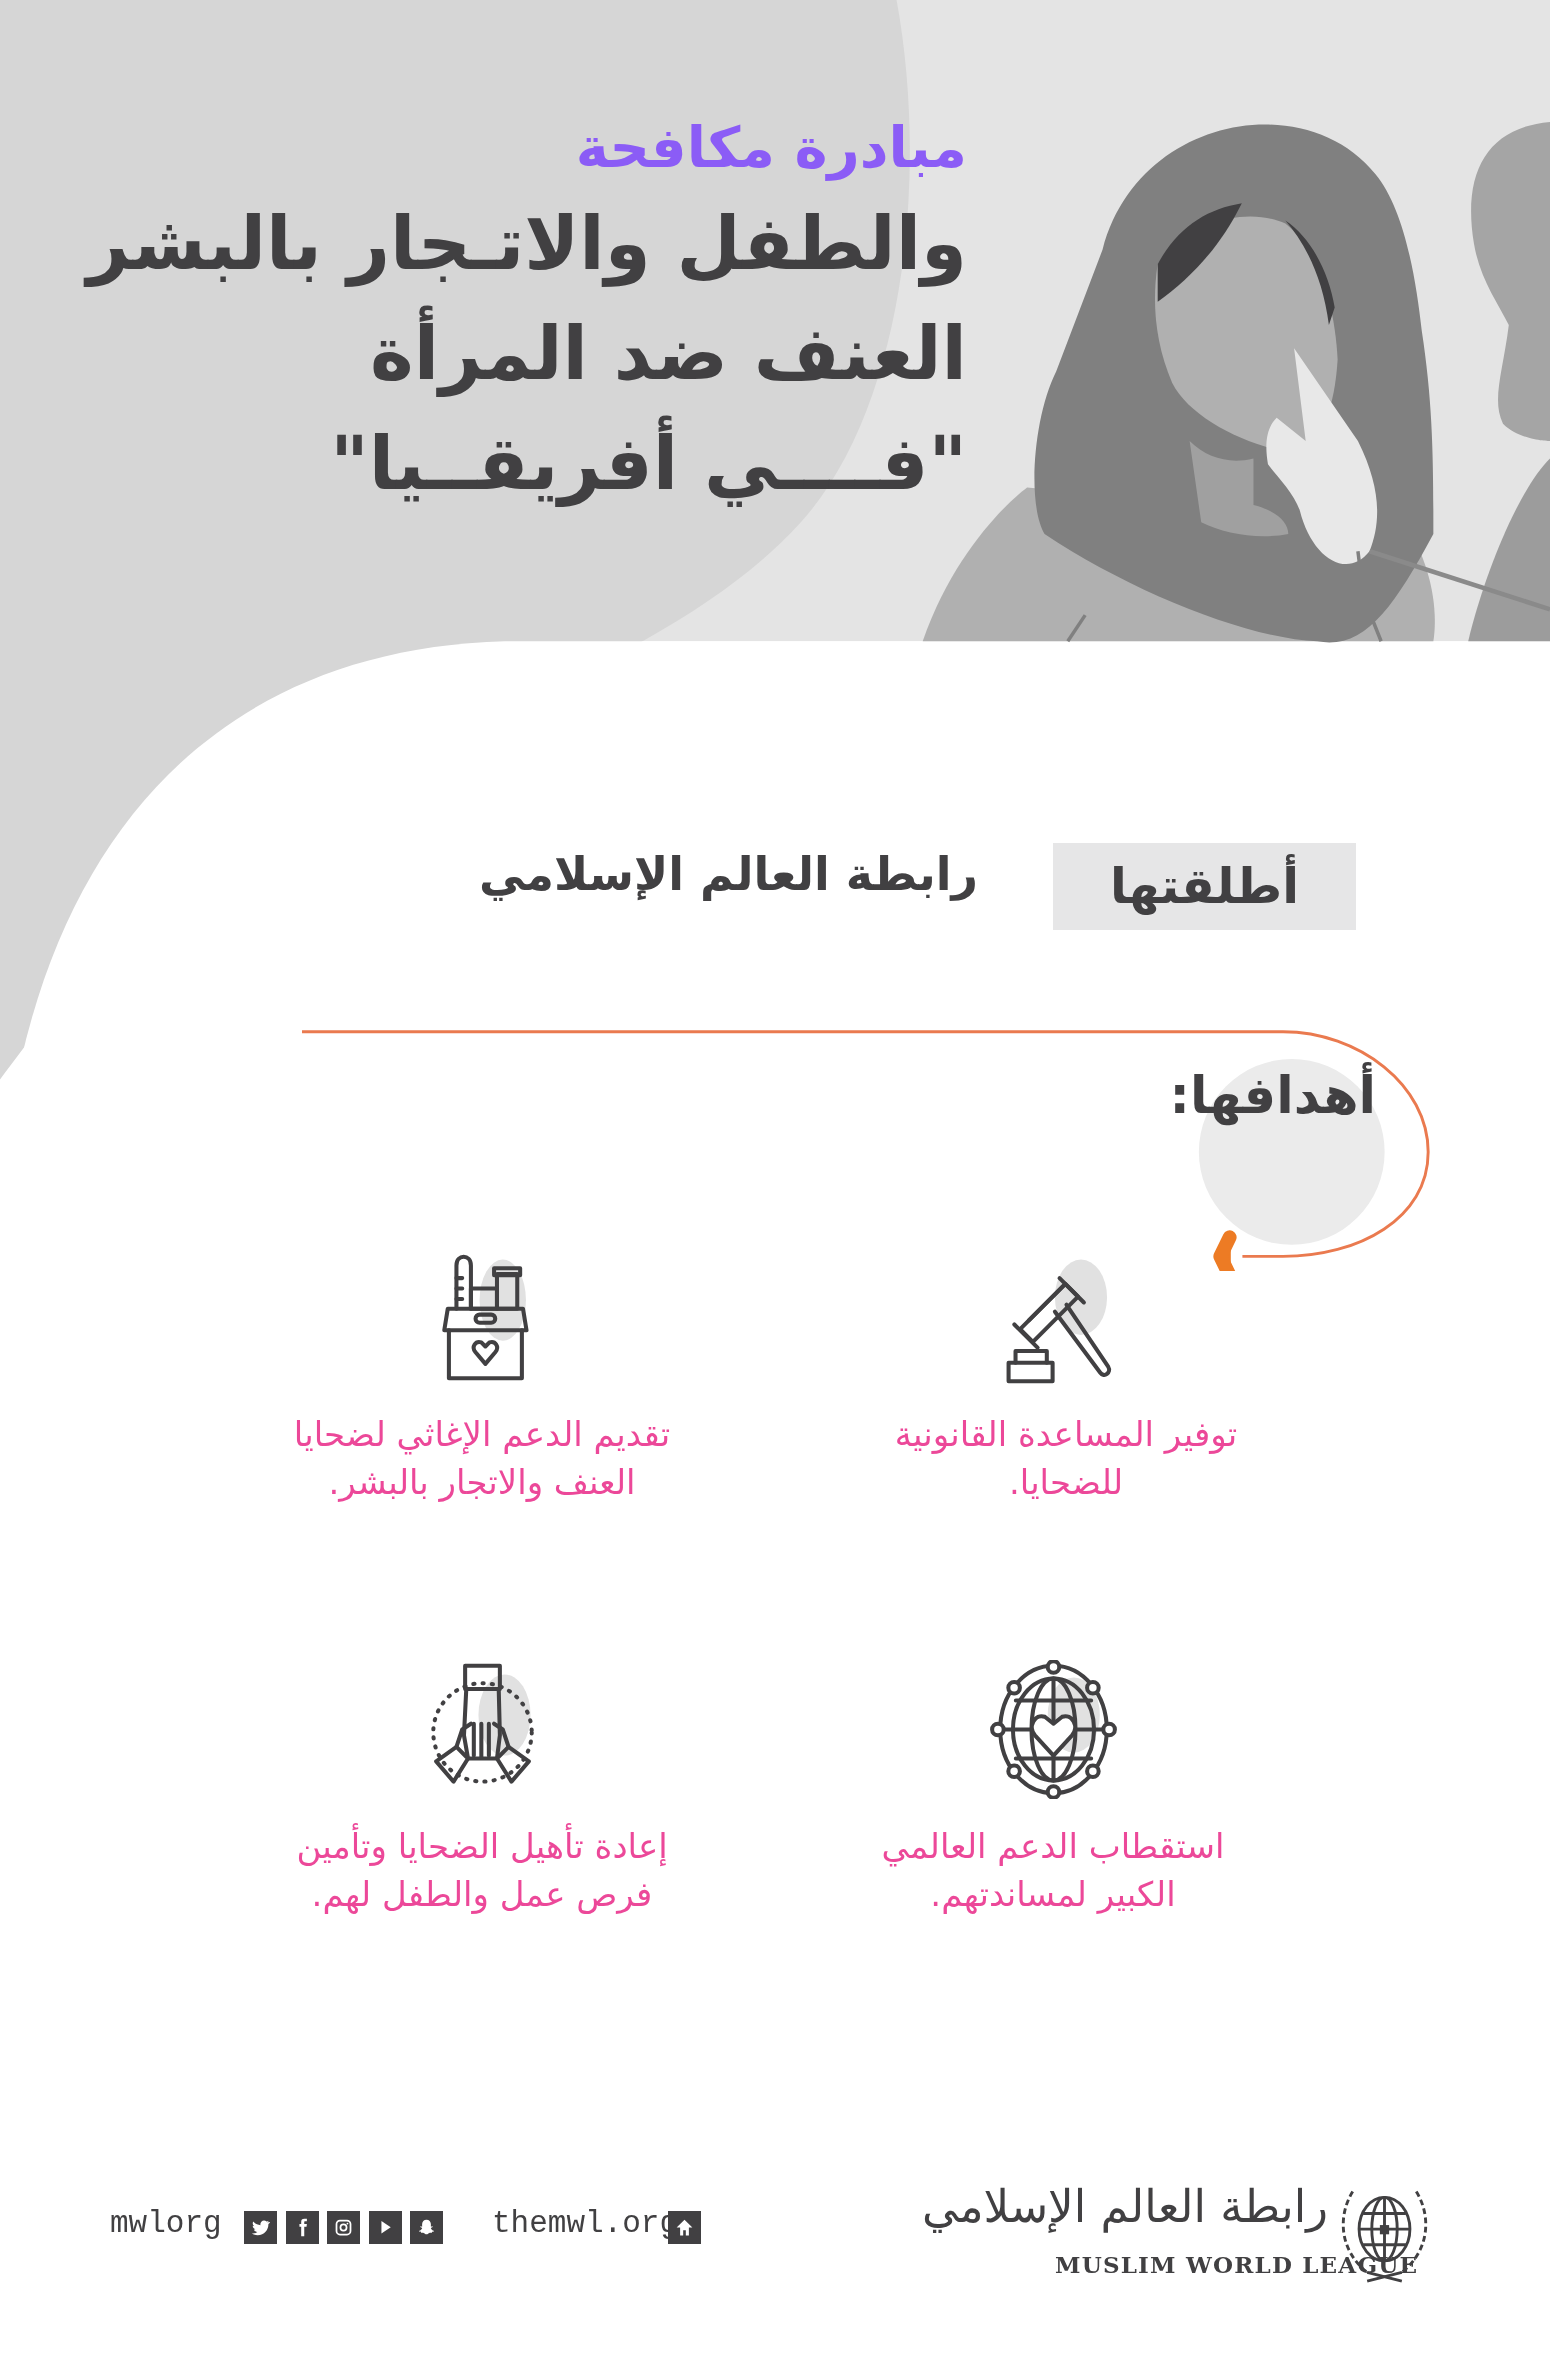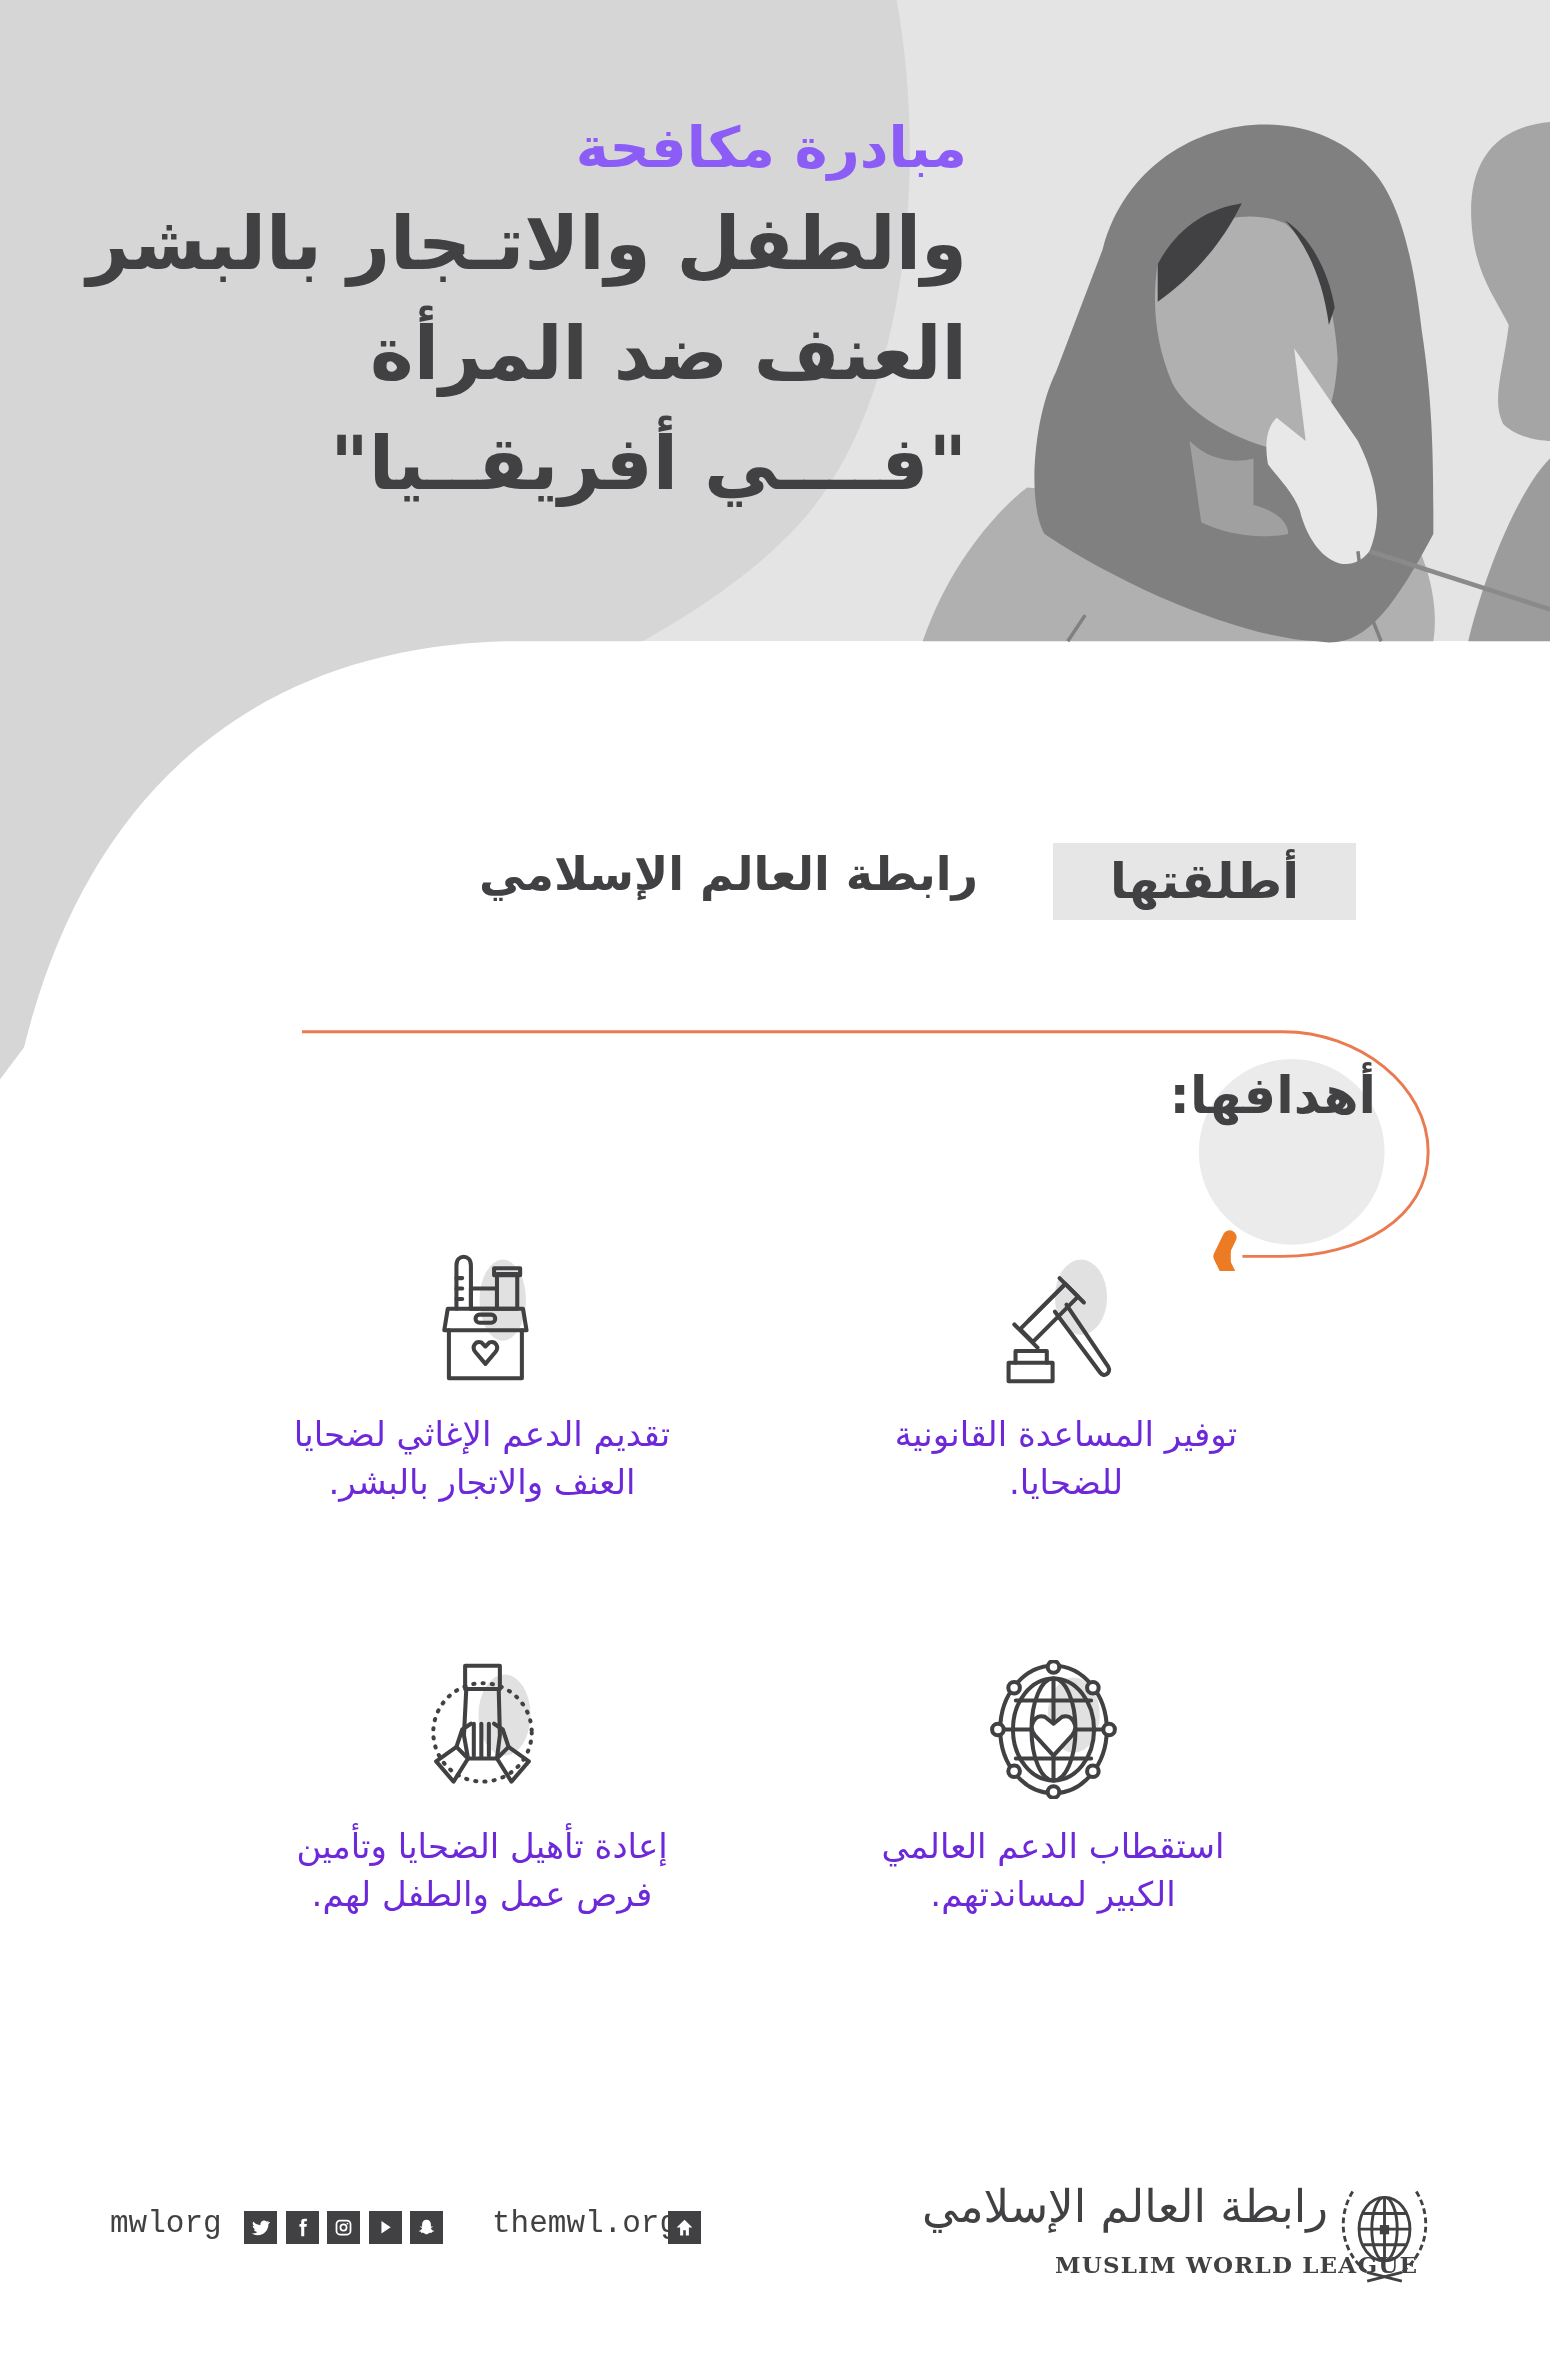--- a/index.html
+++ b/index.html
@@ -8,29 +8,29 @@
     background:#ffffff;
     font-family:"DejaVu Sans", "Liberation Sans", sans-serif;
     color:#414042;
   }
   .bg-layer { position:absolute; left:0; top:0; width:1550px; height:2377px; }
   .abs { position:absolute; }
   .title-block { position:absolute; right:583px; top:107px; text-align:right; direction:rtl; }
   .kicker { color:#8b5cf6; font-weight:bold; font-size:56px; line-height:81px; }
   .headline { color:#414042; font-weight:bold; font-size:74px; line-height:110px; white-space:nowrap; }
   .launched-box {
-    position:absolute; left:1053px; top:843px; width:303px; height:77px;
+    position:absolute; left:1053px; top:843px; width:303px; height:87px;
     background:#e6e6e7; display:flex; align-items:center; justify-content:center;
     font-weight:bold; font-size:49px; color:#414042;
   }
   .launched-by { position:absolute; right:572px; top:847px; font-weight:bold; font-size:46px; white-space:nowrap; }
   .goals-title { position:absolute; right:174px; top:1066px; font-weight:bold; font-size:51px; white-space:nowrap; }
   .goal { position:absolute; width:464px; text-align:center; }
   .goal-icon { width:139px; height:139px; margin:0 auto; display:block; }
-  .goal-text { font-size:34px; line-height:48px; margin-top:23px; color:#6d28d9; direction:rtl; }
+  .goal-text { font-size:34px; line-height:48px; margin-top:23px; color:#ec4899; direction:rtl; }
   .footer-text { position:absolute; font-size:31px; color:#414042; direction:ltr; font-family:Liberation Mono, monospace; }
   .social { position:absolute; top:2211px; width:32.5px; height:32.5px; background:#414042; display:flex; align-items:center; justify-content:center; }
   .logo-en { position:absolute; left:1055px; top:2251px; font-family:"DejaVu Serif","Liberation Serif",serif; font-weight:bold; font-size:23px; letter-spacing:1.2px; color:#414042; direction:ltr; white-space:nowrap; }
   .logo-ar { position:absolute; left:1055px; top:2180px; width:273px; font-family:"DejaVu Serif","Liberation Serif",serif; font-size:45px; color:#414042; text-align:center; white-space:nowrap; }
 </style>
 </head>
 <body>
 
 <svg class="bg-layer" viewBox="0 0 2671 4096" xmlns="http://www.w3.org/2000/svg">
 

